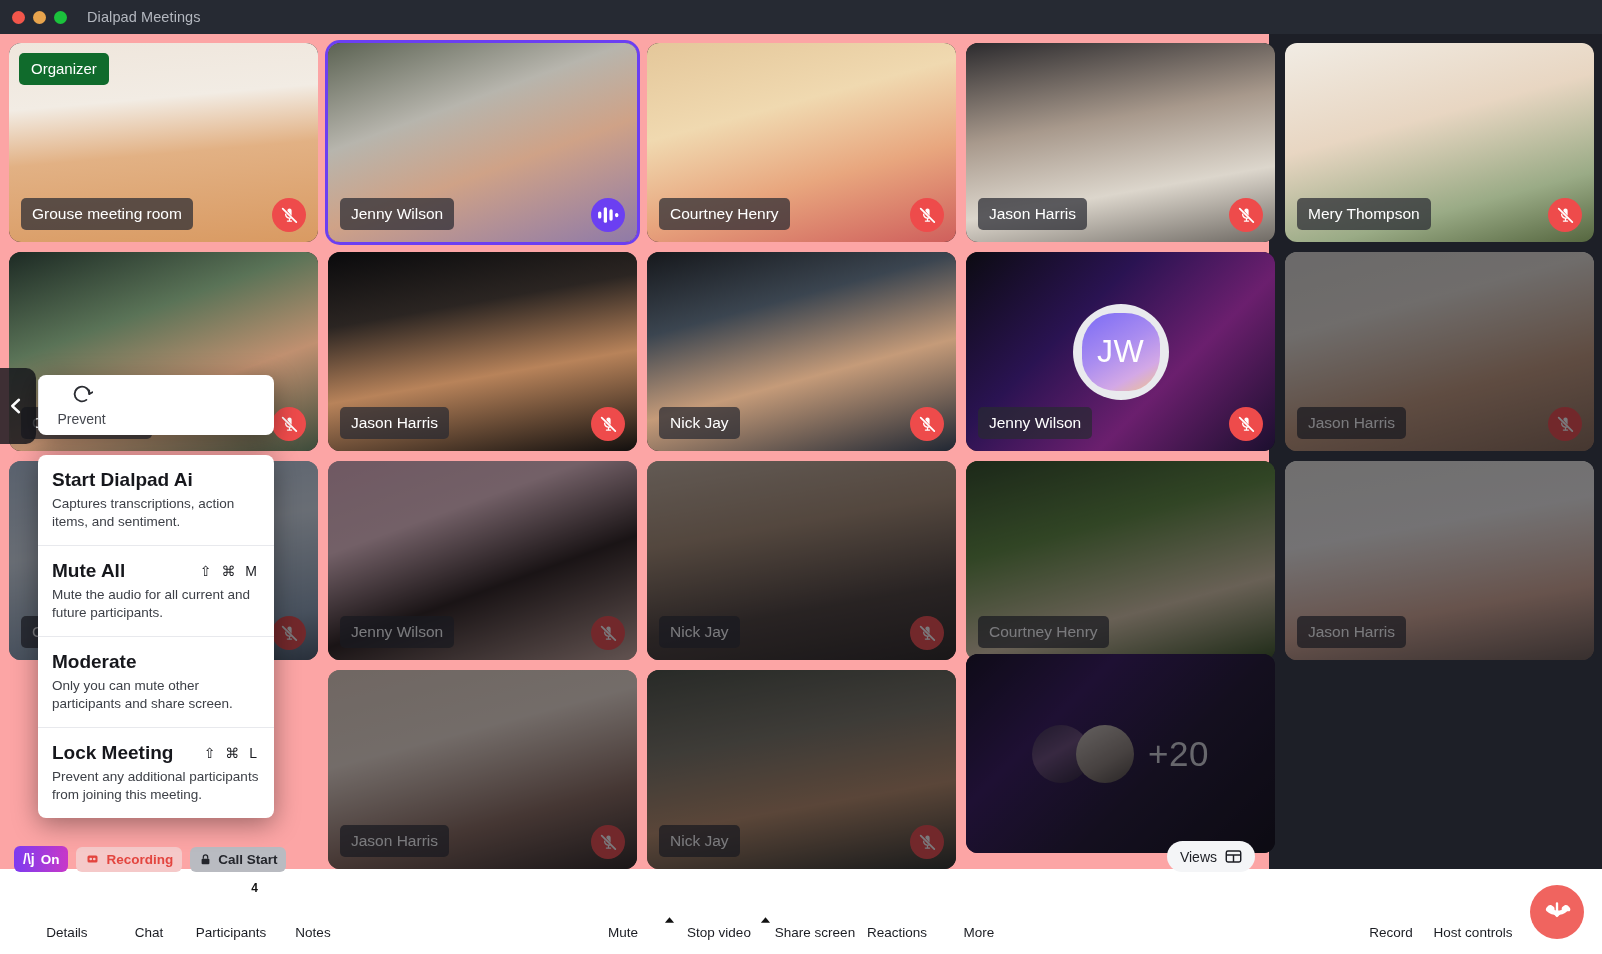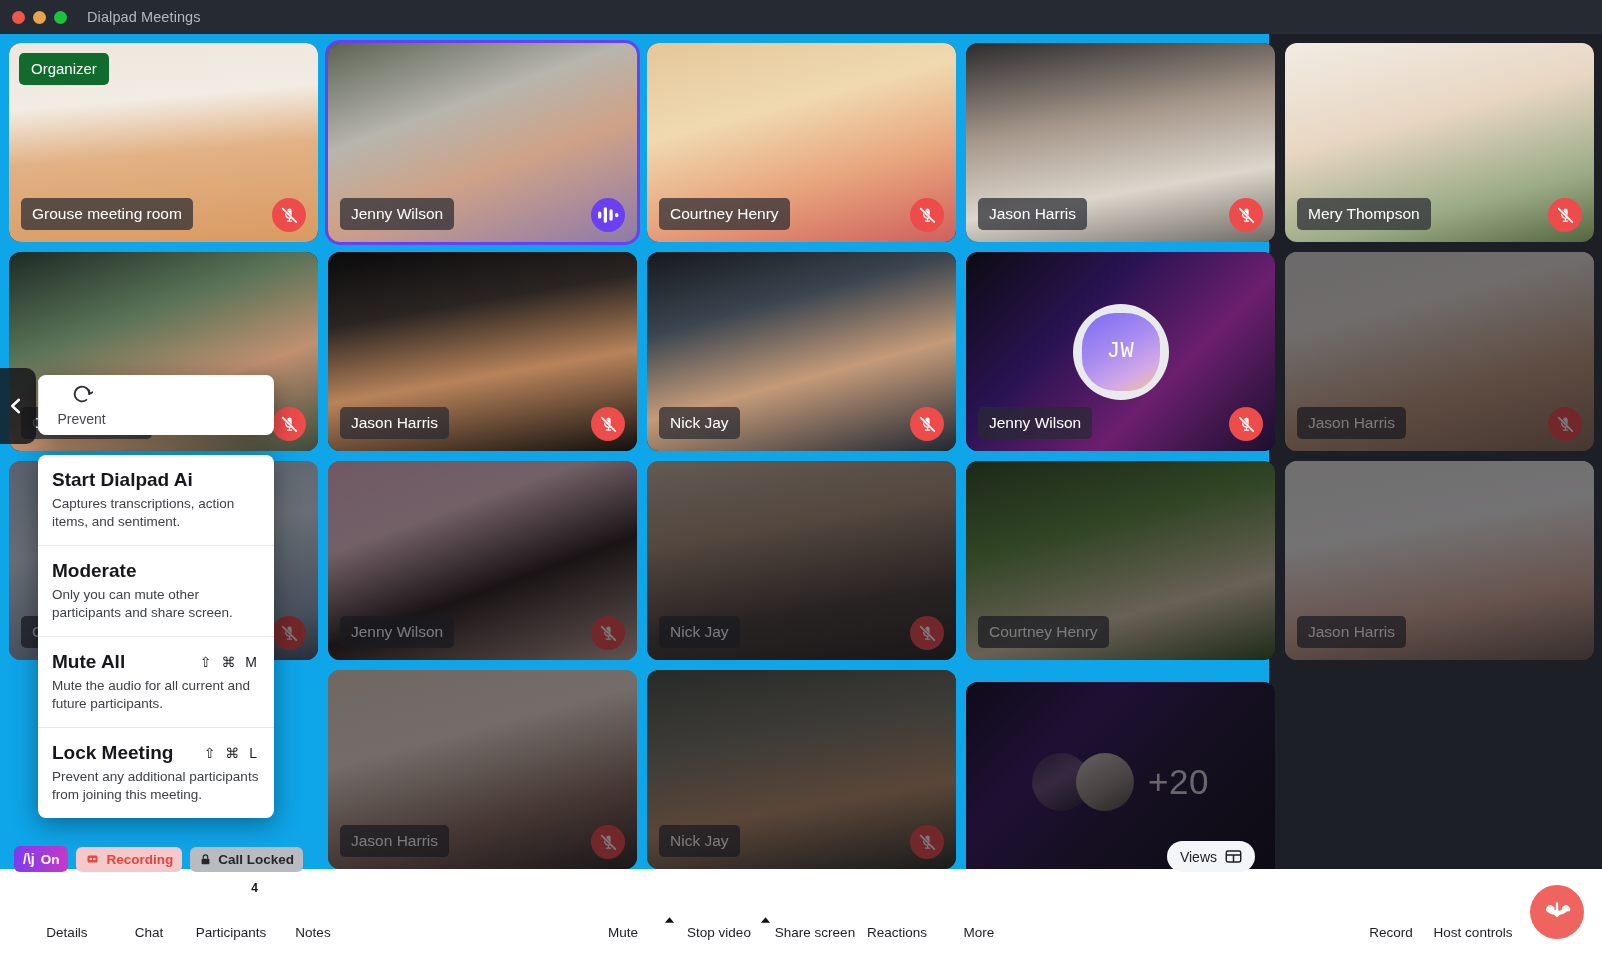--- a/index.html
+++ b/index.html
@@ -2,21 +2,21 @@
 <html><head>
 <meta charset="utf-8">
 <style>
   * { box-sizing: border-box; margin: 0; padding: 0; }
   html, body {
     width: 1602px; height: 954px;
     background: #1d1f27;
     font-family: "Liberation Sans", sans-serif;
     overflow: hidden;
   }
-  .app { position: relative; width: 1269px; height: 954px; background: #0ea5e9; }
+  .app { position: relative; width: 1269px; height: 954px; background: #fca5a5; }
 
   
   .titlebar {
     position: absolute; top: 0; left: 0; width: 1602px; height: 34px;
     background: #262a33; display: flex; align-items: center; padding-left: 12px;
   }
   .dot { width: 13px; height: 13px; border-radius: 50%; margin-right: 8px; }
   .dot.red { background: #f2564b; }
   .dot.yellow { background: #e8a44d; }
   .dot.green { background: #1bc23c; }
@@ -64,21 +64,21 @@
   
   .av-wrap { position: absolute; inset: 0; display: flex; align-items: center; justify-content: center; }
   .av-ring {
     width: 96px; height: 96px; border-radius: 50%;
     background: #e9eaee; display:flex; align-items:center; justify-content:center;
   }
   .av-inner {
     width: 78px; height: 78px; border-radius: 42% 45% 40% 44% / 44% 40% 46% 42%;
     background: linear-gradient(150deg,#7b6bf5 0%,#a98cf0 45%,#d3a8e6 75%,#f0c48c 100%);
     display:flex; align-items:center; justify-content:center;
-    color:#fff; font-size: 22px; letter-spacing: .5px; font-family: Liberation Mono, monospace;
+    color:#fff; font-size: 32px; letter-spacing: .5px;
   }
 
   
   .overflow-inner { position:absolute; inset:0; display:flex; align-items:center; justify-content:center; gap:14px; }
   .ov-faces { display:flex; }
   .ov-face { width:58px; height:58px; border-radius:50%; background-size:cover; background-position:center; border:0; }
   .ov-face + .ov-face { margin-left:-14px; }
   .ov-count { color:#d6d6da; font-size:35px; letter-spacing:.5px; }
 
   
@@ -351,21 +351,21 @@
         <div class="namechip">Nick Jay</div>
         <div class="mutebadge">
           <svg viewBox="0 0 24 24">
             <path d="M12 3a2.7 2.7 0 0 1 2.7 2.7v5.6c0 .4-.08.77-.22 1.11L9.3 6.4V5.7A2.7 2.7 0 0 1 12 3z" fill="#fff"></path>
                 <path d="M6.3 10.4a.85.85 0 0 1 1.7 0 4 4 0 0 0 5.35 3.76l1.35 1.5A6 6 0 0 1 12.8 16v2.2h1.8a.85.85 0 1 1 0 1.7H9.4a.85.85 0 1 1 0-1.7h1.8V16A5.9 5.9 0 0 1 6.3 10.4z" fill="#fff"></path>
                 <path d="M3.4 3.3 20.6 20.4" stroke="#fff" stroke-width="2.2" stroke-linecap="round"></path>
           </svg>
         </div>
         <div class="dimmer"></div>
       </div>
-      <div class="tile" style="left: 966px; top: 648px; width: 309px; height: 199px; text-align: right;">
+      <div class="tile" style="left: 966px; top: 620px; width: 309px; height: 199px; text-align: right;">
         <div class="bg" style="background: linear-gradient(135deg, rgb(18, 11, 32) 0%, rgb(52, 20, 92) 30%, rgb(30, 19, 48) 60%, rgb(13, 10, 20) 100%);"></div>
         <div class="overflow-inner">
           <div class="ov-faces">
             <div class="ov-face" style="background-image:linear-gradient(150deg,#3a2a4e,#6b4b7a 45%,#241a30)"></div>
             <div class="ov-face" style="background-image:linear-gradient(150deg,#cfc6bd,#8e8279 60%,#4a423c)"></div>
           </div>
           <div class="ov-count">+20</div>
         </div>
         <div class="dimmer"></div>
       </div>
@@ -390,31 +390,31 @@
   <div class="pop pop-menu" id="hostmenu">
       <div class="menu-item">
         <div class="mi-head">
           <span class="mi-title">Start Dialpad Ai</span>
           <span class="mi-keys"></span>
         </div>
         <div class="mi-desc">Captures transcriptions, action items, and sentiment.</div>
       </div>
       <div class="menu-item">
         <div class="mi-head">
+          <span class="mi-title">Mute All</span>
+          <span class="mi-keys">⇧ ⌘ M</span>
+        </div>
+        <div class="mi-desc">Mute the audio for all current and future participants.</div>
+      </div>
+      <div class="menu-item">
+        <div class="mi-head">
           <span class="mi-title">Moderate</span>
           <span class="mi-keys"></span>
         </div>
         <div class="mi-desc">Only you can mute other participants and share screen.</div>
-      </div>
-      <div class="menu-item">
-        <div class="mi-head">
-          <span class="mi-title">Mute All</span>
-          <span class="mi-keys">⇧ ⌘ M</span>
-        </div>
-        <div class="mi-desc">Mute the audio for all current and future participants.</div>
       </div>
       <div class="menu-item">
         <div class="mi-head">
           <span class="mi-title">Lock Meeting</span>
           <span class="mi-keys">⇧ ⌘ L</span>
         </div>
         <div class="mi-desc">Prevent any additional participants from joining this meeting.</div>
       </div>
     </div>
 
@@ -433,21 +433,21 @@
         </span>
         <span>Recording</span>
       </div>
       <div class="badge badge-lock">
         <span style="display:inline-flex">
           <svg viewBox="0 0 24 24" width="13" height="13">
             <rect x="4.8" y="10.4" width="14.4" height="10.4" rx="2" fill="#24262c"></rect>
             <path d="M8 10.4V7.6a4 4 0 0 1 8 0v2.8" fill="none" stroke="#24262c" stroke-width="2.3"></path>
           </svg>
         </span>
-        <span>Call Locked</span>
+        <span>Call Start</span>
       </div>
     </div>
 
   <div class="viewsbtn">
     <span>Views</span>
     <svg viewBox="0 0 20 20">
       <rect x="1.5" y="3.5" width="17" height="13" rx="2" fill="none" stroke="#1c1e24" stroke-width="1.7"></rect>
       <path d="M1.5 8.2 H18.5 M10 8.2 V16.5" stroke="#1c1e24" stroke-width="1.7" fill="none"></path>
     </svg>
   </div>

